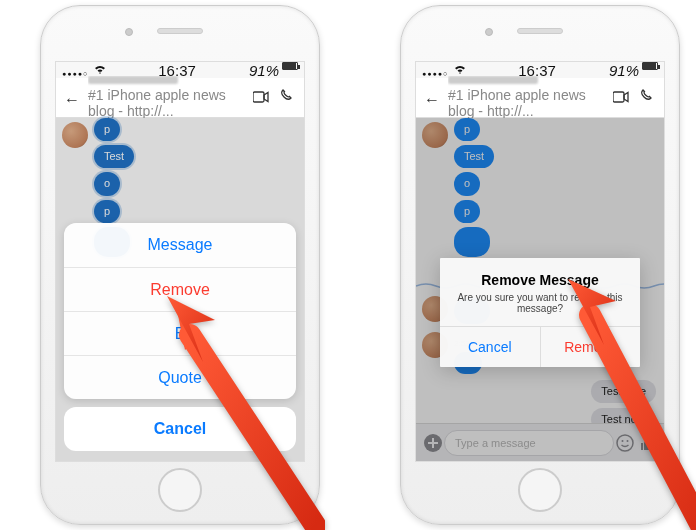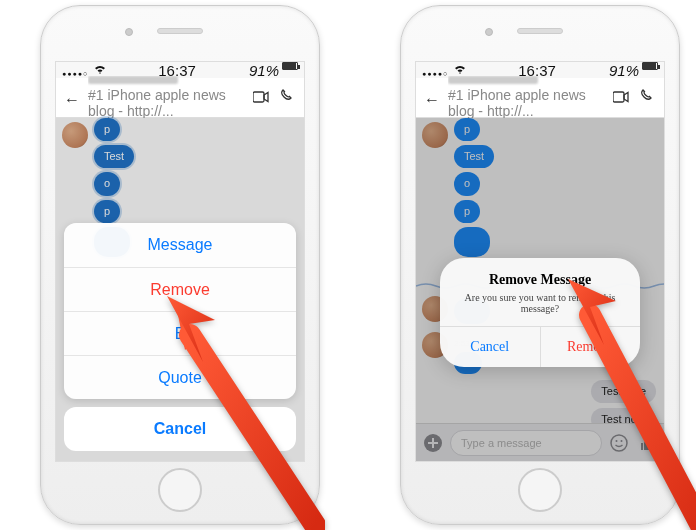--- a/index.html
+++ b/index.html
@@ -49,30 +49,30 @@
   .sheet-overlay { position:absolute; inset:0; background:rgba(0,0,0,.15);}
   .sheet { position:absolute; left:8px; right:8px; bottom:10px;}
   .sheet-group { background:rgba(255,255,255,.95); border-radius:12px; overflow:hidden; margin-bottom:8px; box-shadow:0 2px 8px rgba(0,0,0,.15);}
   .sheet-item { height:44px; display:flex; align-items:center; justify-content:center; font-size:16px; border-top:1px solid #e5e5e5;}
   .sheet-item:first-child{border-top:none;}
   .sheet-item.blue { color:#0a7bff;}
   .sheet-item.red { color:#fb3c30;}
   .sheet-cancel { background:#fff; border-radius:12px; height:44px; display:flex;align-items:center;justify-content:center; font-size:16px; font-weight:600; color:#0a7bff;}
   
   .alert-overlay{position:absolute;inset:0;background:rgba(0,0,0,.25);}
-  .alert{position:absolute;left:24px;right:24px;top:140px;background:rgba(248,248,248,.98);border-radius:24px;overflow:hidden;box-shadow:0 4px 20px rgba(0,0,0,.2);font-family:Liberation Serif, serif;}
+  .alert{position:absolute;left:24px;right:24px;top:140px;background:rgba(248,248,248,.98);border-radius:1px;overflow:hidden;box-shadow:0 4px 20px rgba(0,0,0,.2);}
   .alert-body{padding:14px 14px 12px;text-align:center;}
   .alert-title{font-weight:600;font-size:14px;margin-bottom:4px;}
   .alert-msg{font-size:10px;color:#444;}
   .alert-btns{display:flex;border-top:1px solid #ddd;}
   .alert-btn{flex:1;height:40px;display:flex;align-items:center;justify-content:center;font-size:14px;}
   .alert-btn.cancel{color:#0a7bff;border-right:1px solid #ddd;}
   .alert-btn.remove{color:#fb3c30;font-weight:500;}
   
-  .composer{position:absolute;left:0;right:0;bottom:0;height:38px;background:#f2f2f4;border-top:1px solid #ddd;display:flex;align-items:center;padding:0 6px;gap:6px;}
+  .composer{position:absolute;left:0;right:0;bottom:0;height:38px;background:#f2f2f4;border-top:1px solid #ddd;display:flex;align-items:center;padding:0 6px;gap:0;}
   .comp-icon{width:22px;height:22px;color:#8e8e93;display:flex;align-items:center;justify-content:center;font-size:16px;}
   .comp-input{flex:1;height:26px;background:#fff;border:1px solid #dcdce0;border-radius:13px;font-size:11px;color:#bbb;display:flex;align-items:center;padding:0 10px;}
   
   .arrow{position:absolute;pointer-events:none;}
   .arrow svg{filter:drop-shadow(0 2px 3px rgba(0,0,0,.3));}
 </style>
 </head>
 <body>
 
 <div class="phone left">

